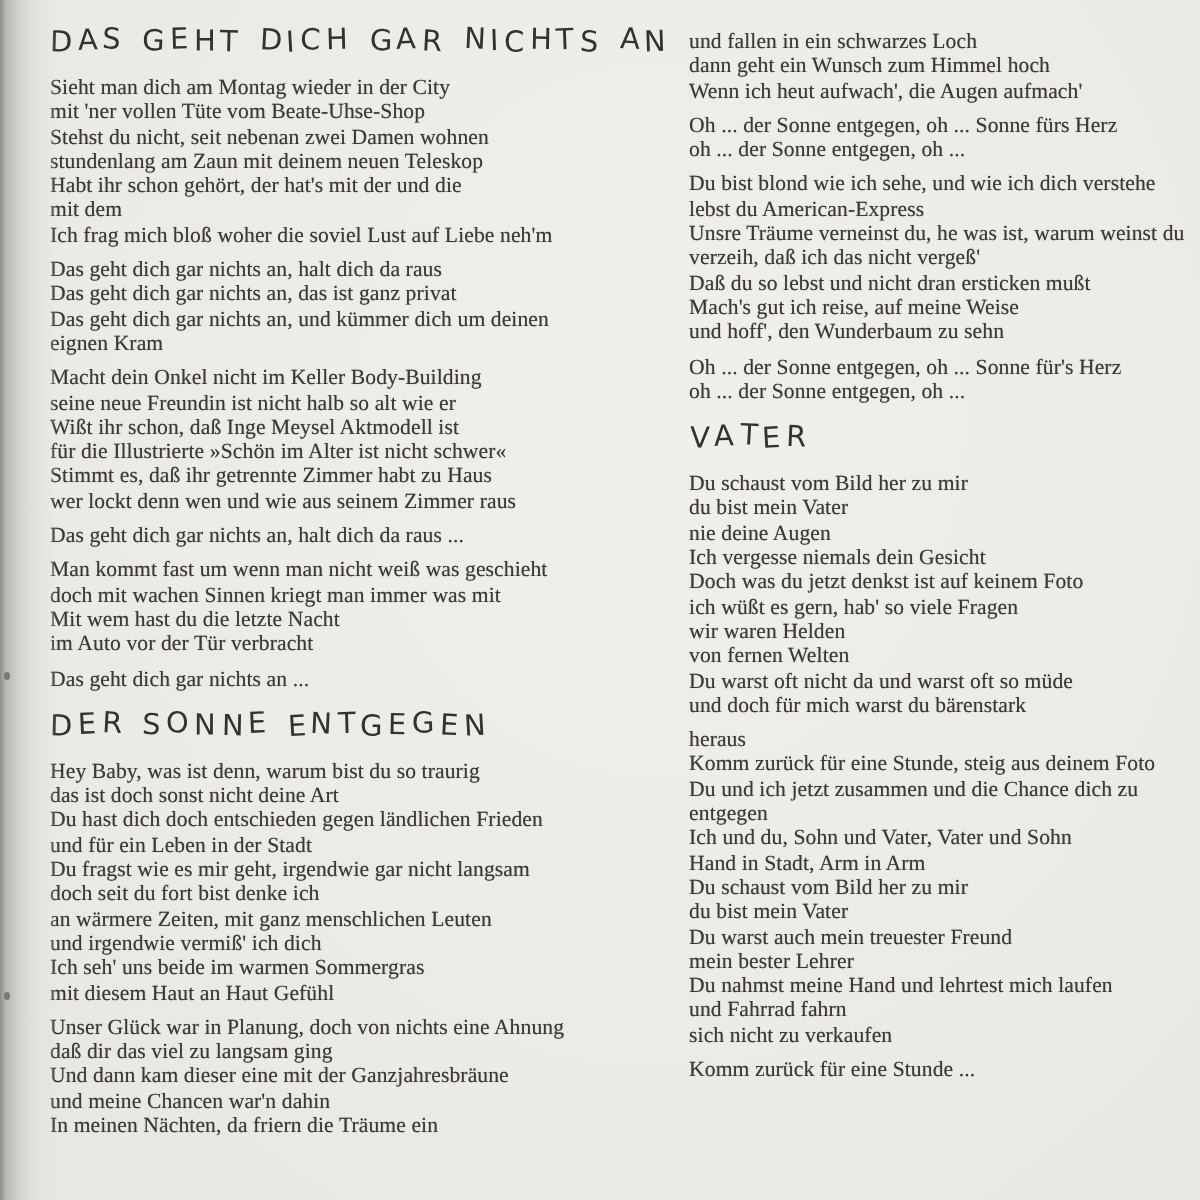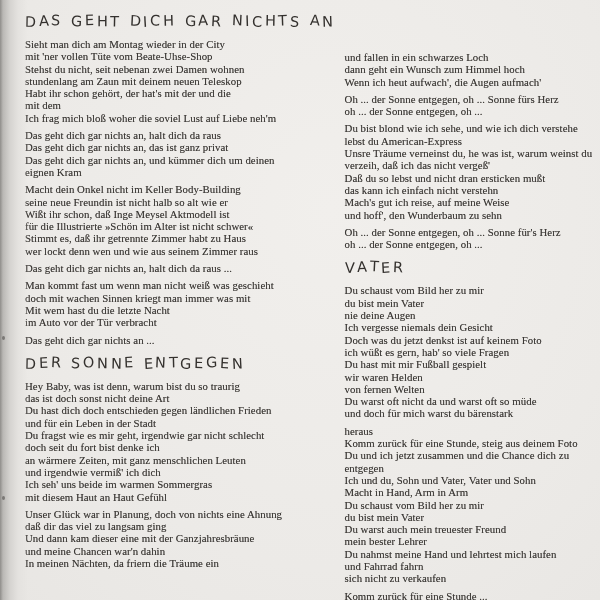--- a/index.html
+++ b/index.html
@@ -21,21 +21,21 @@
   .speck.s1{left:2px;top:336px;}
   .speck.s2{left:2px;top:496px;}
   .content{
     position:absolute;left:0;top:0;right:0;bottom:0;
     display:flex;
     padding:13px 6px 0 25px;
     box-sizing:border-box;
     gap:9px;
   }
   .column{flex:0 0 282px;}
-  .column.right{flex:1 1 auto;padding-top:2px;margin-top:36px;}
+  .column.right{flex:1 1 auto;padding-top:2px;}
   .heading{
     font-family:"DejaVu Sans", sans-serif;
     font-size:14.5px;
     letter-spacing:2.6px;
     color:#34312e;
     margin:0 0 9px 0;
     white-space:nowrap;
     font-weight:400;
   }
   .heading.not-first{margin-top:9px;}
@@ -92,21 +92,21 @@
         </div>
         <div class="stanza">
           <span class="line">Das geht dich gar nichts an ...</span>
         </div>
         <div class="heading not-first"><span style="transform: rotate(1.37deg) translateY(0.8px);">D</span><span style="transform: rotate(-2.47deg) translateY(-0.26px);">E</span><span style="transform: rotate(3.1deg) translateY(-0.63px);">R</span><span style="width: 8px; transform: rotate(-3.14deg) translateY(0.67px);"> </span><span style="transform: rotate(2.57deg) translateY(0.2px);">S</span><span style="transform: rotate(-1.51deg) translateY(-0.8px);">O</span><span style="transform: rotate(0.16deg) translateY(0.31px);">N</span><span style="transform: rotate(1.22deg) translateY(0.59px);">N</span><span style="transform: rotate(-2.37deg) translateY(-0.7px);">E</span><span style="width: 8px; transform: rotate(3.06deg) translateY(-0.14px);"> </span><span style="transform: rotate(-3.17deg) translateY(0.79px);">E</span><span style="transform: rotate(2.66deg) translateY(-0.37px);">N</span><span style="transform: rotate(-1.65deg) translateY(-0.55px);">T</span><span style="transform: rotate(0.32deg) translateY(0.73px);">G</span><span style="transform: rotate(1.07deg) translateY(0.08px);">E</span><span style="transform: rotate(-2.26deg) translateY(-0.78px);">G</span><span style="transform: rotate(3.01deg) translateY(0.42px);">E</span><span style="transform: rotate(-3.19deg) translateY(0.51px);">N</span></div>
         <div class="stanza">
           <span class="line">Hey Baby, was ist denn, warum bist du so traurig</span>
           <span class="line">das ist doch sonst nicht deine Art</span>
           <span class="line">Du hast dich doch entschieden gegen ländlichen Frieden</span>
           <span class="line">und für ein Leben in der Stadt</span>
-          <span class="line">Du fragst wie es mir geht, irgendwie gar nicht schlecht</span>
+          <span class="line">Du fragst wie es mir geht, irgendwie gar nicht langsam</span>
           <span class="line">doch seit du fort bist denke ich</span>
           <span class="line">an wärmere Zeiten, mit ganz menschlichen Leuten</span>
           <span class="line">und irgendwie vermiß' ich dich</span>
           <span class="line">Ich seh' uns beide im warmen Sommergras</span>
           <span class="line">mit diesem Haut an Haut Gefühl</span>
         </div>
         <div class="stanza">
           <span class="line">Unser Glück war in Planung, doch von nichts eine Ahnung</span>
           <span class="line">daß dir das viel zu langsam ging</span>
           <span class="line">Und dann kam dieser eine mit der Ganzjahresbräune</span>
@@ -123,49 +123,47 @@
         <div class="stanza">
           <span class="line">Oh ... der Sonne entgegen, oh ... Sonne fürs Herz</span>
           <span class="line">oh ... der Sonne entgegen, oh ...</span>
         </div>
         <div class="stanza">
           <span class="line">Du bist blond wie ich sehe, und wie ich dich verstehe</span>
           <span class="line">lebst du American-Express</span>
           <span class="line">Unsre Träume verneinst du, he was ist, warum weinst du</span>
           <span class="line">verzeih, daß ich das nicht vergeß'</span>
           <span class="line">Daß du so lebst und nicht dran ersticken mußt</span>
-          <span class="line">das kann ich einfach nicht verstehn</span>
           <span class="line">Mach's gut ich reise, auf meine Weise</span>
           <span class="line">und hoff', den Wunderbaum zu sehn</span>
         </div>
         <div class="stanza">
           <span class="line">Oh ... der Sonne entgegen, oh ... Sonne für's Herz</span>
           <span class="line">oh ... der Sonne entgegen, oh ...</span>
         </div>
         <div class="heading not-first"><span style="transform: rotate(1.37deg) translateY(0.8px);">V</span><span style="transform: rotate(-2.47deg) translateY(-0.26px);">A</span><span style="transform: rotate(3.1deg) translateY(-0.63px);">T</span><span style="transform: rotate(-3.14deg) translateY(0.67px);">E</span><span style="transform: rotate(2.57deg) translateY(0.2px);">R</span></div>
         <div class="stanza">
           <span class="line">Du schaust vom Bild her zu mir</span>
           <span class="line">du bist mein Vater</span>
           <span class="line">nie deine Augen</span>
           <span class="line">Ich vergesse niemals dein Gesicht</span>
           <span class="line">Doch was du jetzt denkst ist auf keinem Foto</span>
           <span class="line">ich wüßt es gern, hab' so viele Fragen</span>
-          <span class="line">Du hast mit mir Fußball gespielt</span>
           <span class="line">wir waren Helden</span>
           <span class="line">von fernen Welten</span>
           <span class="line">Du warst oft nicht da und warst oft so müde</span>
           <span class="line">und doch für mich warst du bärenstark</span>
         </div>
         <div class="stanza">
           <span class="line">heraus</span>
           <span class="line">Komm zurück für eine Stunde, steig aus deinem Foto</span>
           <span class="line">Du und ich jetzt zusammen und die Chance dich zu</span>
           <span class="line">entgegen</span>
           <span class="line">Ich und du, Sohn und Vater, Vater und Sohn</span>
-          <span class="line">Macht in Hand, Arm in Arm</span>
+          <span class="line">Hand in Stadt, Arm in Arm</span>
           <span class="line">Du schaust vom Bild her zu mir</span>
           <span class="line">du bist mein Vater</span>
           <span class="line">Du warst auch mein treuester Freund</span>
           <span class="line">mein bester Lehrer</span>
           <span class="line">Du nahmst meine Hand und lehrtest mich laufen</span>
           <span class="line">und Fahrrad fahrn</span>
           <span class="line">sich nicht zu verkaufen</span>
         </div>
         <div class="stanza">
           <span class="line">Komm zurück für eine Stunde ...</span>

